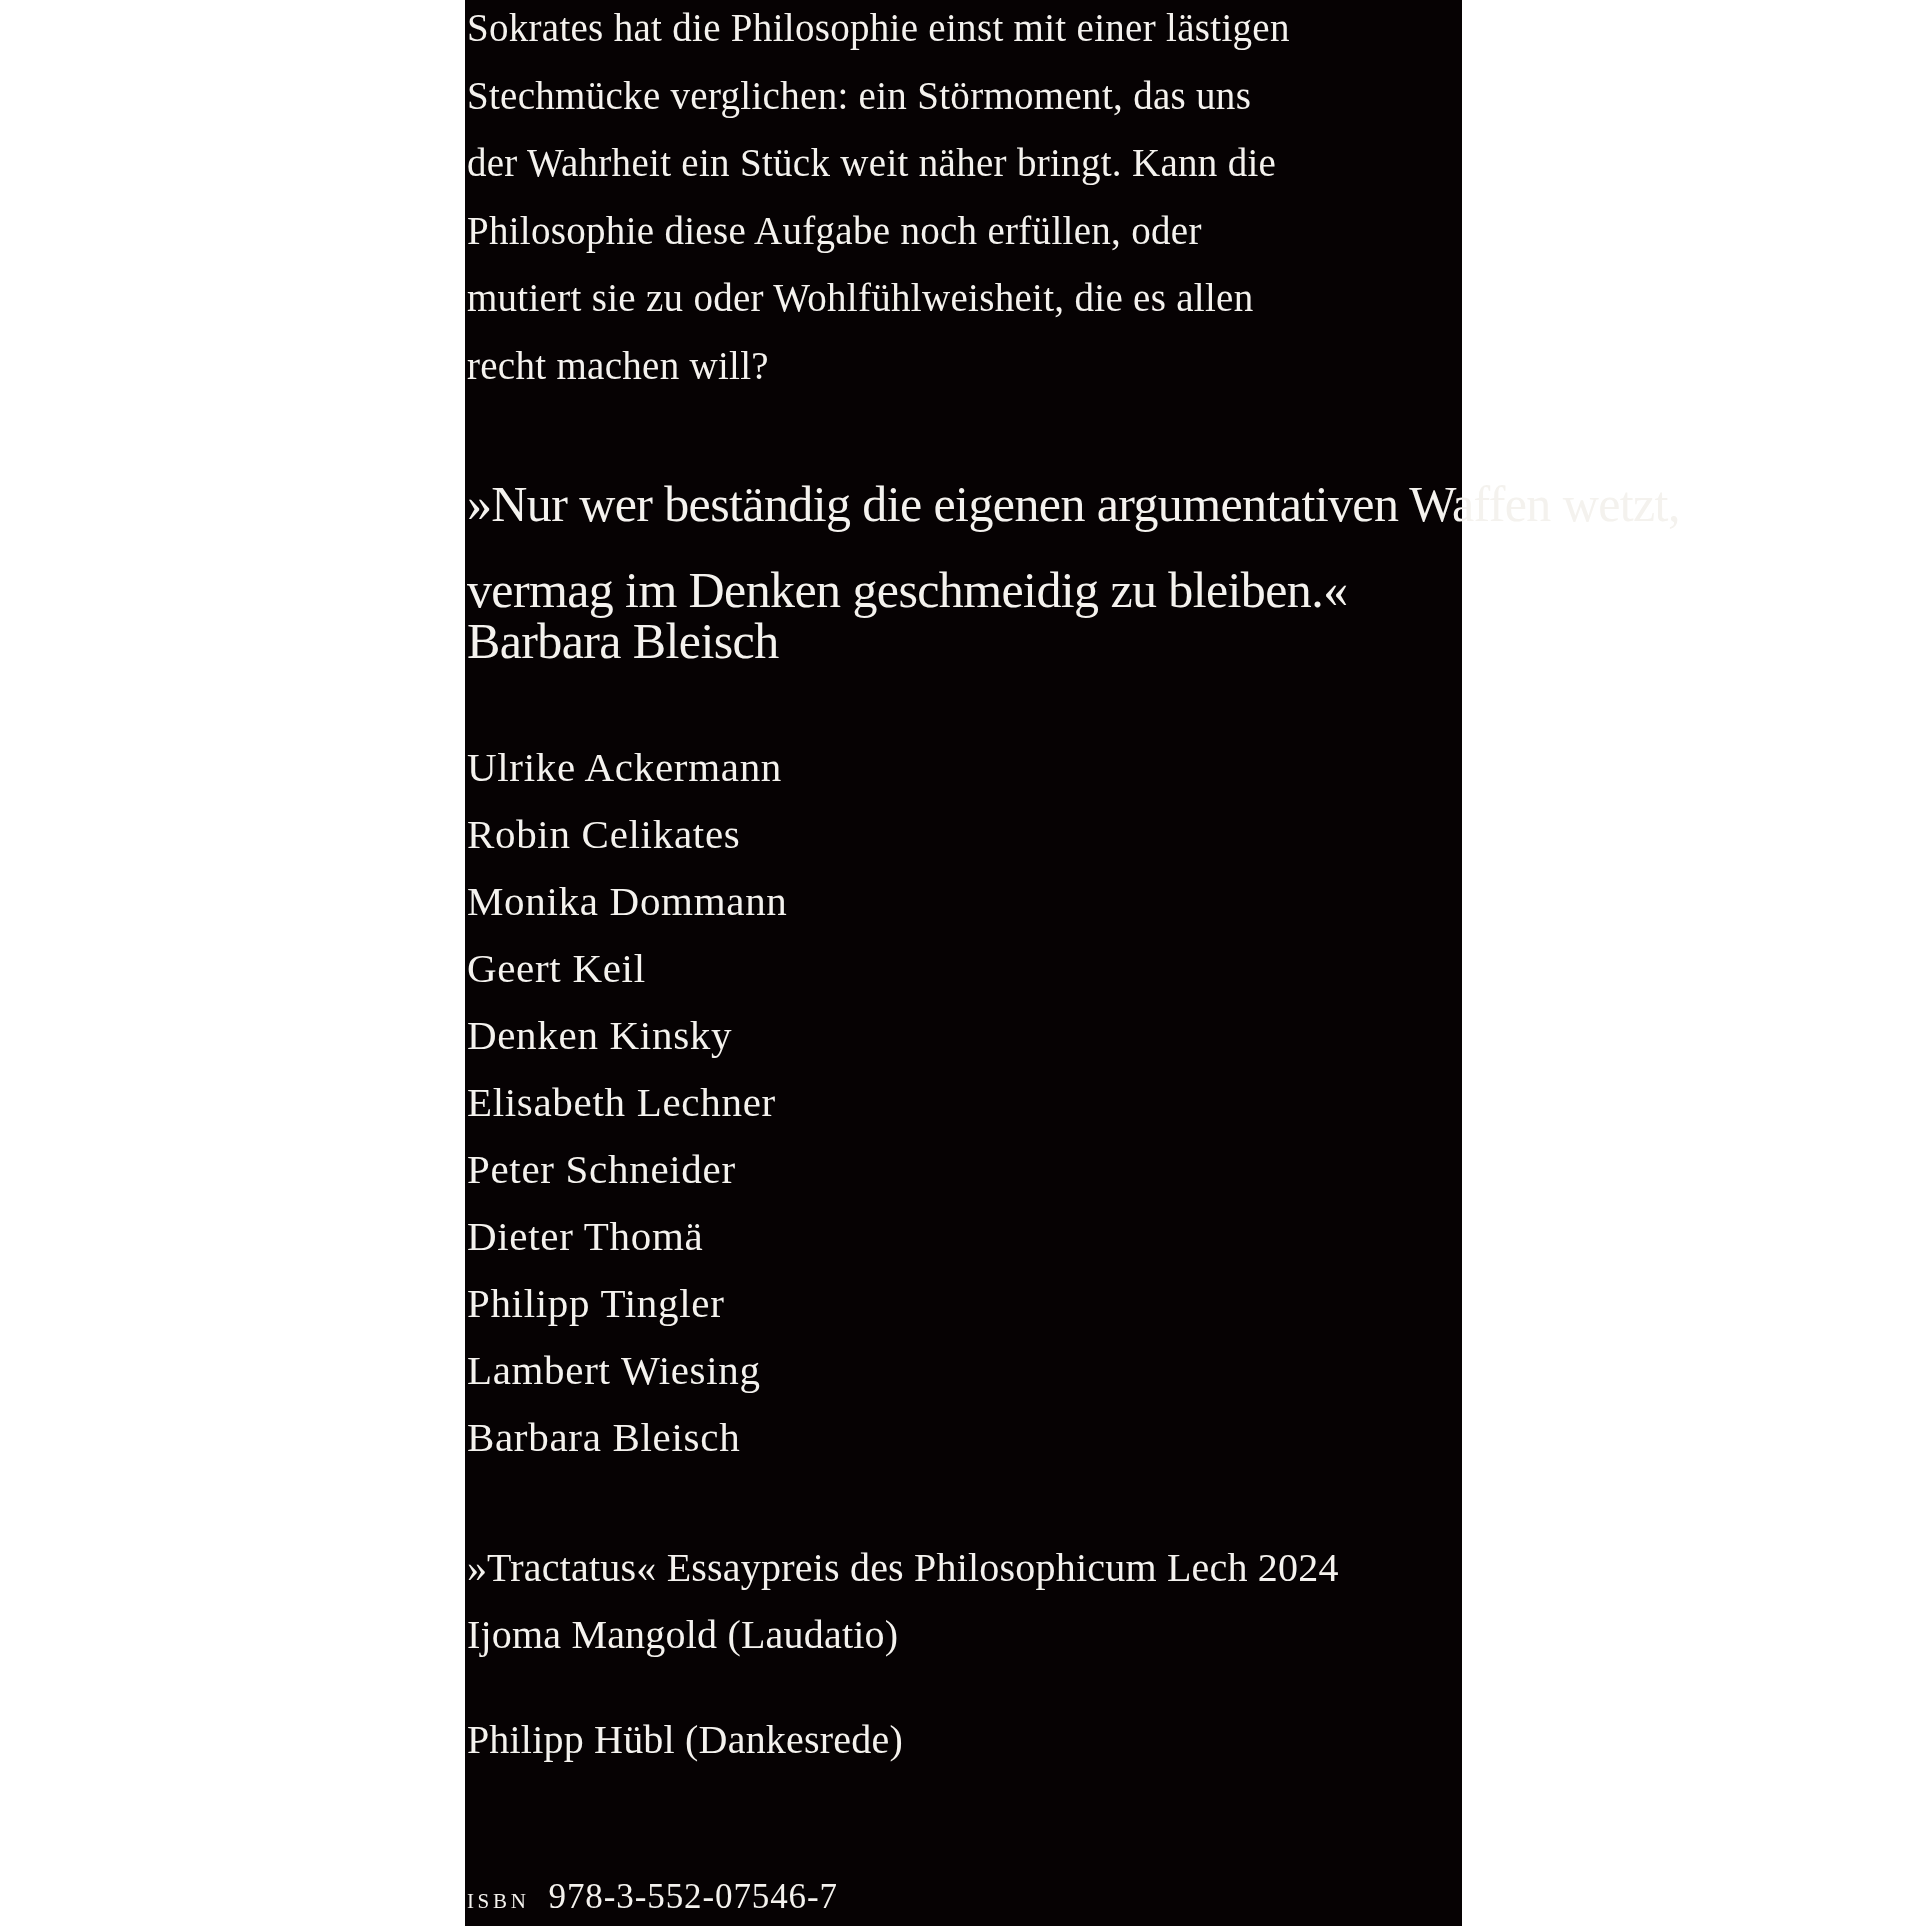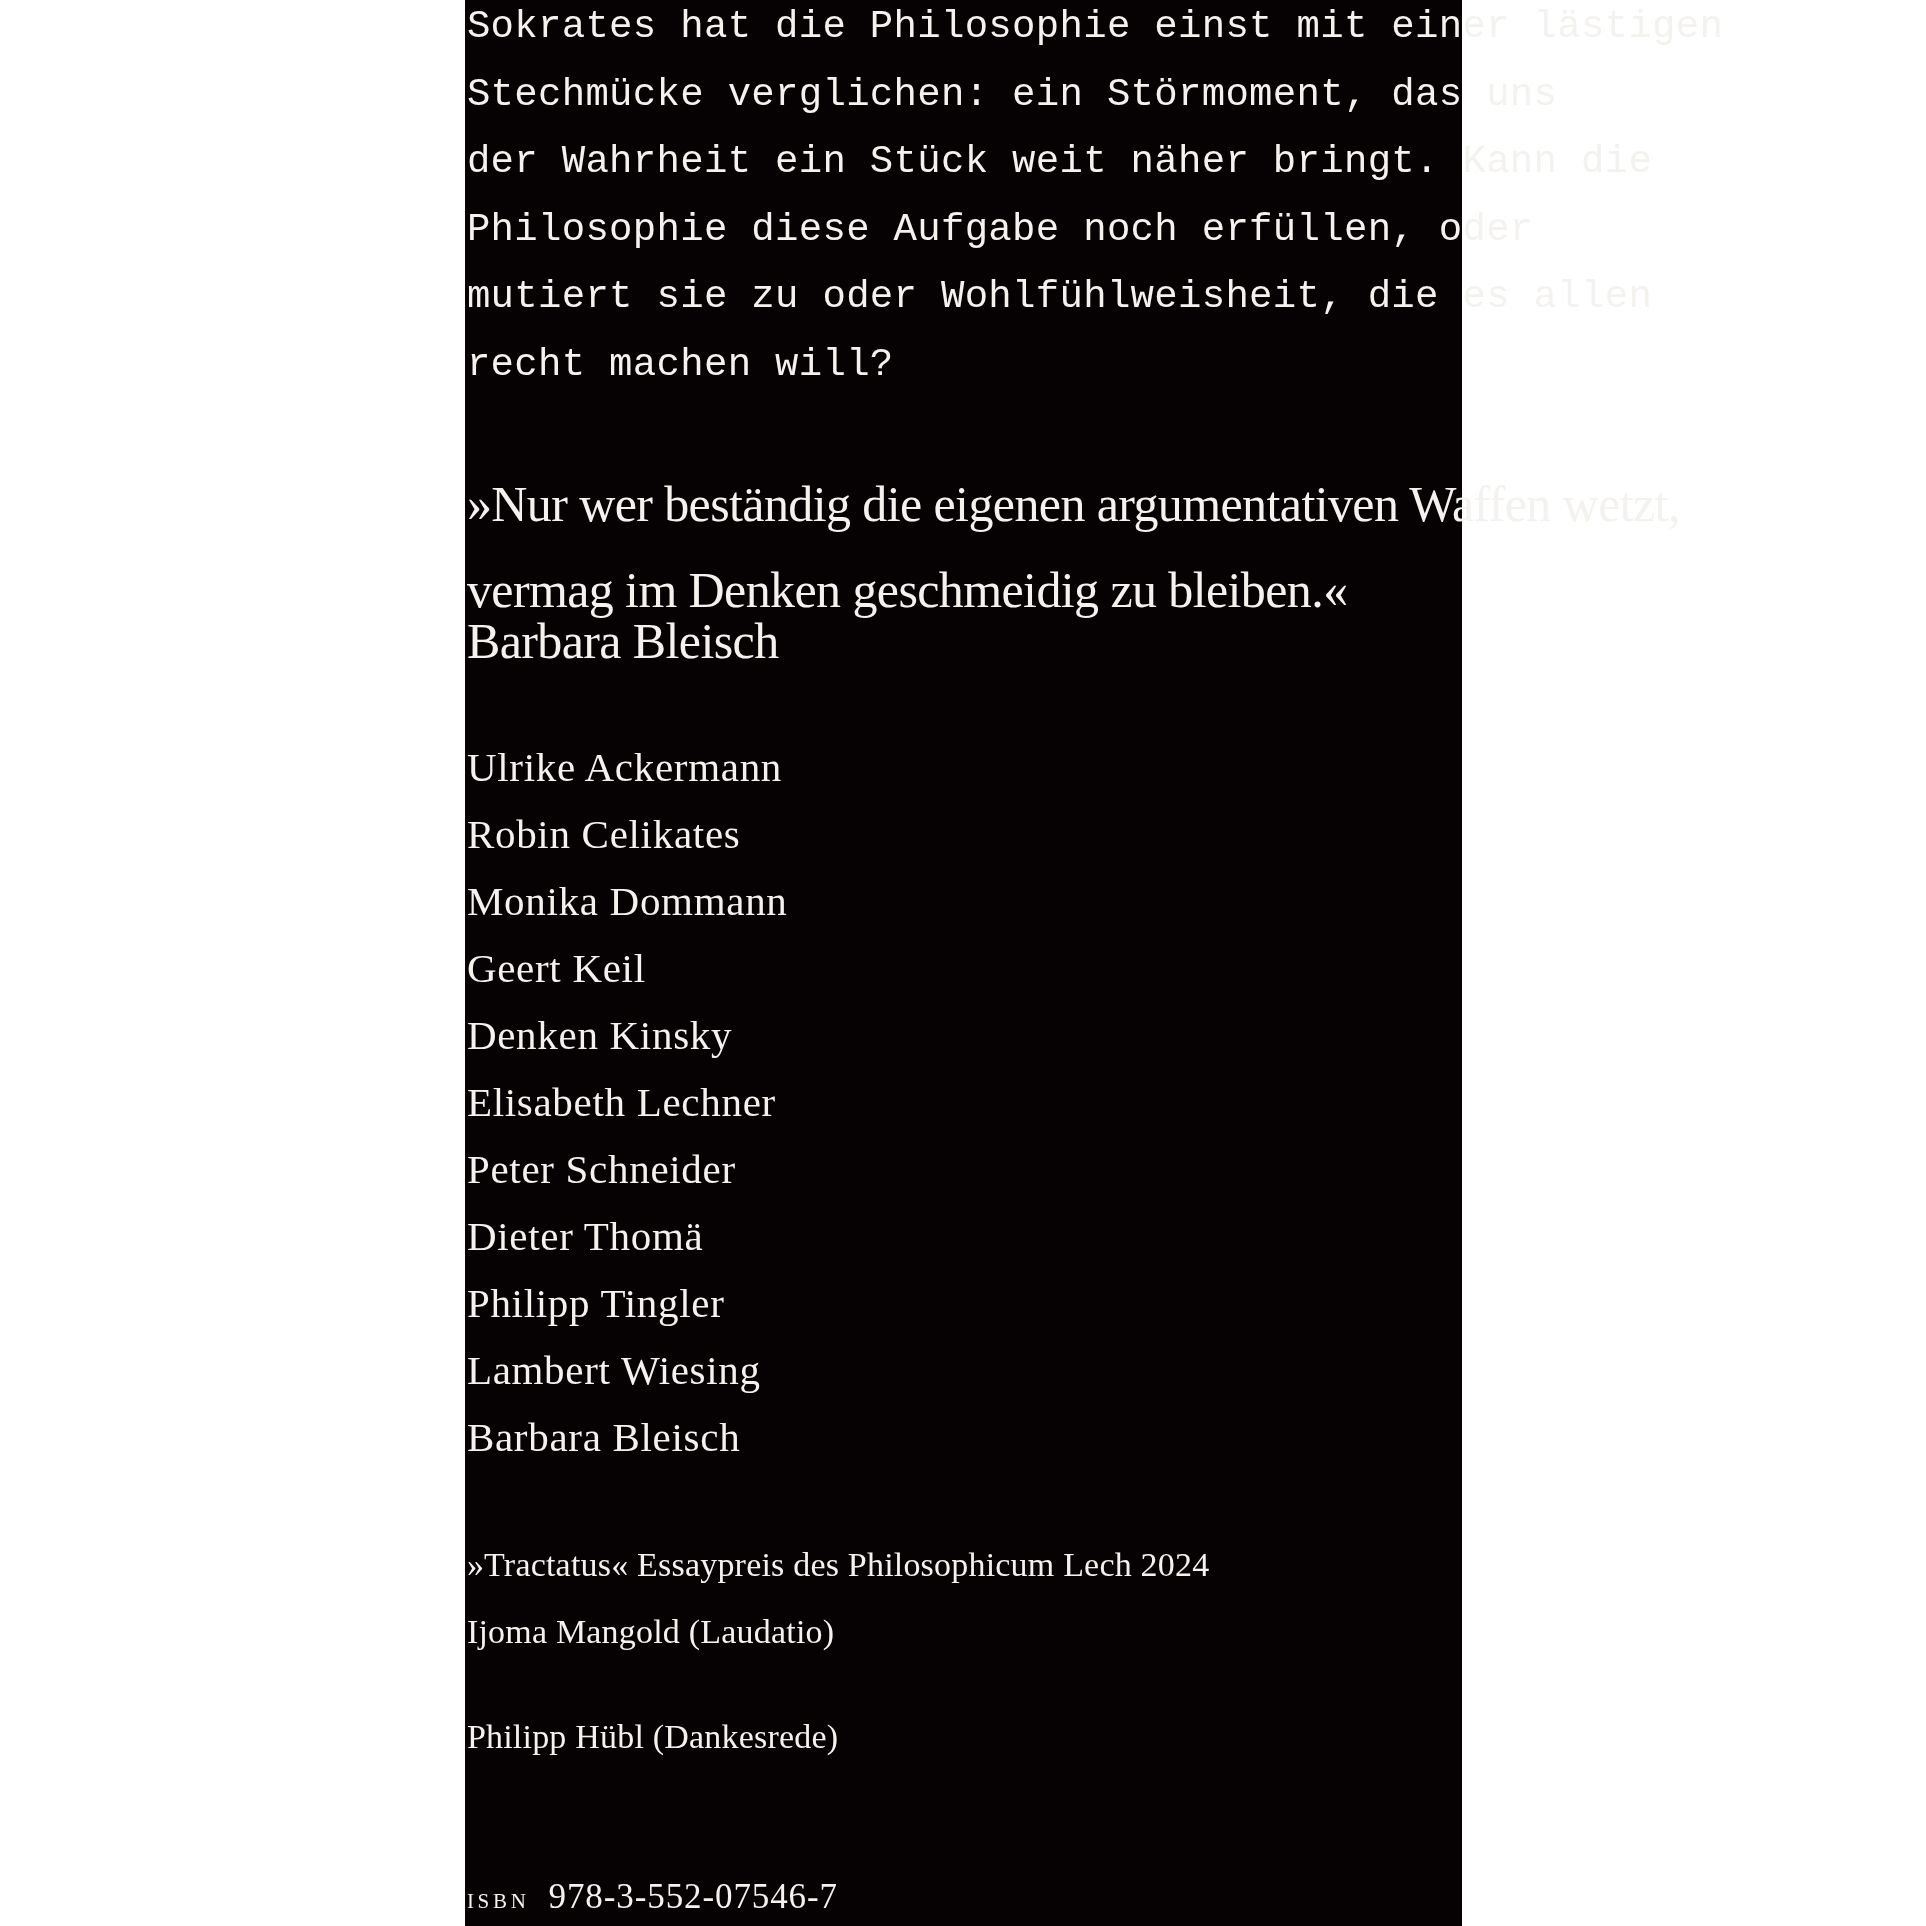--- a/index.html
+++ b/index.html
@@ -25,35 +25,34 @@
     }
     .line {
       position: absolute;
       left: 1.9px;
       white-space: nowrap;
       line-height: 1;
     }
     .blurb .line {
       font-size: 39px;
       letter-spacing: 0.3px;
-      font-family: Liberation Mono, monospace;
     }
     .quote .line {
       font-size: 50px;
       letter-spacing: -0.6px;
     }
     .attribution {
       font-size: 33px;
     }
     .names .line {
       font-size: 41px;
       letter-spacing: 0.7px;
     }
     .award .line {
-      font-size: 34px;
+      font-size: 40px;
       letter-spacing: 0.2px;
     }
     .isbn {
       font-size: 35px;
     }
     .isbn .isbn-label {
       letter-spacing: 3.7px;
       font-size: 21px;
     }
     .isbn .isbn-number {

